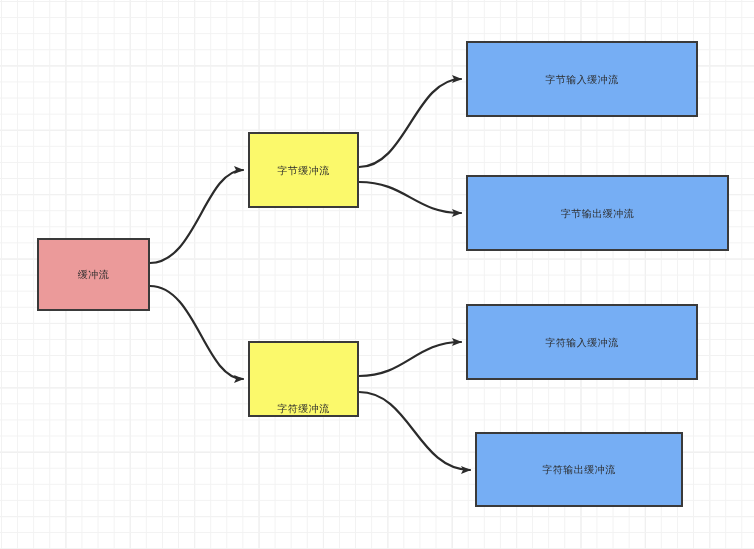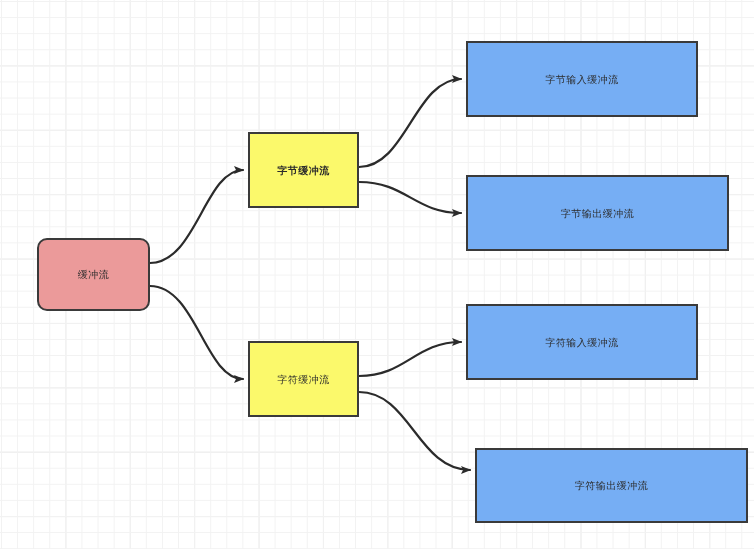--- a/index.html
+++ b/index.html
@@ -79,41 +79,41 @@
     <g id="edge-paths" fill="none" stroke="#2b2b2b" stroke-width="2.2" stroke-linecap="round">
         <path d="M150,263 C196,263 205,170 243,170" marker-end="url(#arrowhead)"></path>
         <path d="M150,286 C196,286 205,379 243,379" marker-end="url(#arrowhead)"></path>
         <path d="M359,167 C406,167 415,79 461,79" marker-end="url(#arrowhead)"></path>
         <path d="M359,182 C406,182 415,213 461,213" marker-end="url(#arrowhead)"></path>
         <path d="M359,376 C406,376 415,342 461,342" marker-end="url(#arrowhead)"></path>
         <path d="M359,392 C410,392 418,470 470,470" marker-end="url(#arrowhead)"></path>
       </g>
   </svg>
 
-  <div class="node node-root" style="left: 37px; top: 238px; width: 113px; height: 73px; border-radius: 10px;">
+  <div class="node node-root" style="left: 37px; top: 238px; width: 113px; height: 73px;">
     <span class="node-label">缓冲流</span>
   </div>
 
-  <div class="node node-mid" style="left: 248px; top: 132px; width: 111px; height: 76px; font-weight: bold;">
+  <div class="node node-mid" style="left: 248px; top: 132px; width: 111px; height: 76px;">
     <span class="node-label">字节缓冲流</span>
   </div>
 
-  <div class="node node-mid" style="left: 248px; top: 341px; width: 111px; height: 76px;">
+  <div class="node node-mid" style="left: 248px; top: 341px; width: 111px; height: 76px; align-items: flex-end;">
     <span class="node-label">字符缓冲流</span>
   </div>
 
   <div class="node node-leaf" style="left: 466px; top: 41px; width: 232px; height: 76px;">
     <span class="node-label">字节输入缓冲流</span>
   </div>
 
   <div class="node node-leaf" style="left: 466px; top: 175px; width: 263px; height: 76px;">
     <span class="node-label">字节输出缓冲流</span>
   </div>
 
   <div class="node node-leaf" style="left: 466px; top: 304px; width: 232px; height: 76px; justify-content: center;">
     <span class="node-label">字符输入缓冲流</span>
   </div>
 
-  <div class="node node-leaf" style="left: 475px; top: 448px; width: 273px; height: 75px;">
+  <div class="node node-leaf" style="left: 475px; top: 432px; width: 208px; height: 75px;">
     <span class="node-label">字符输出缓冲流</span>
   </div>
 
 </div>
 
 </body></html>

